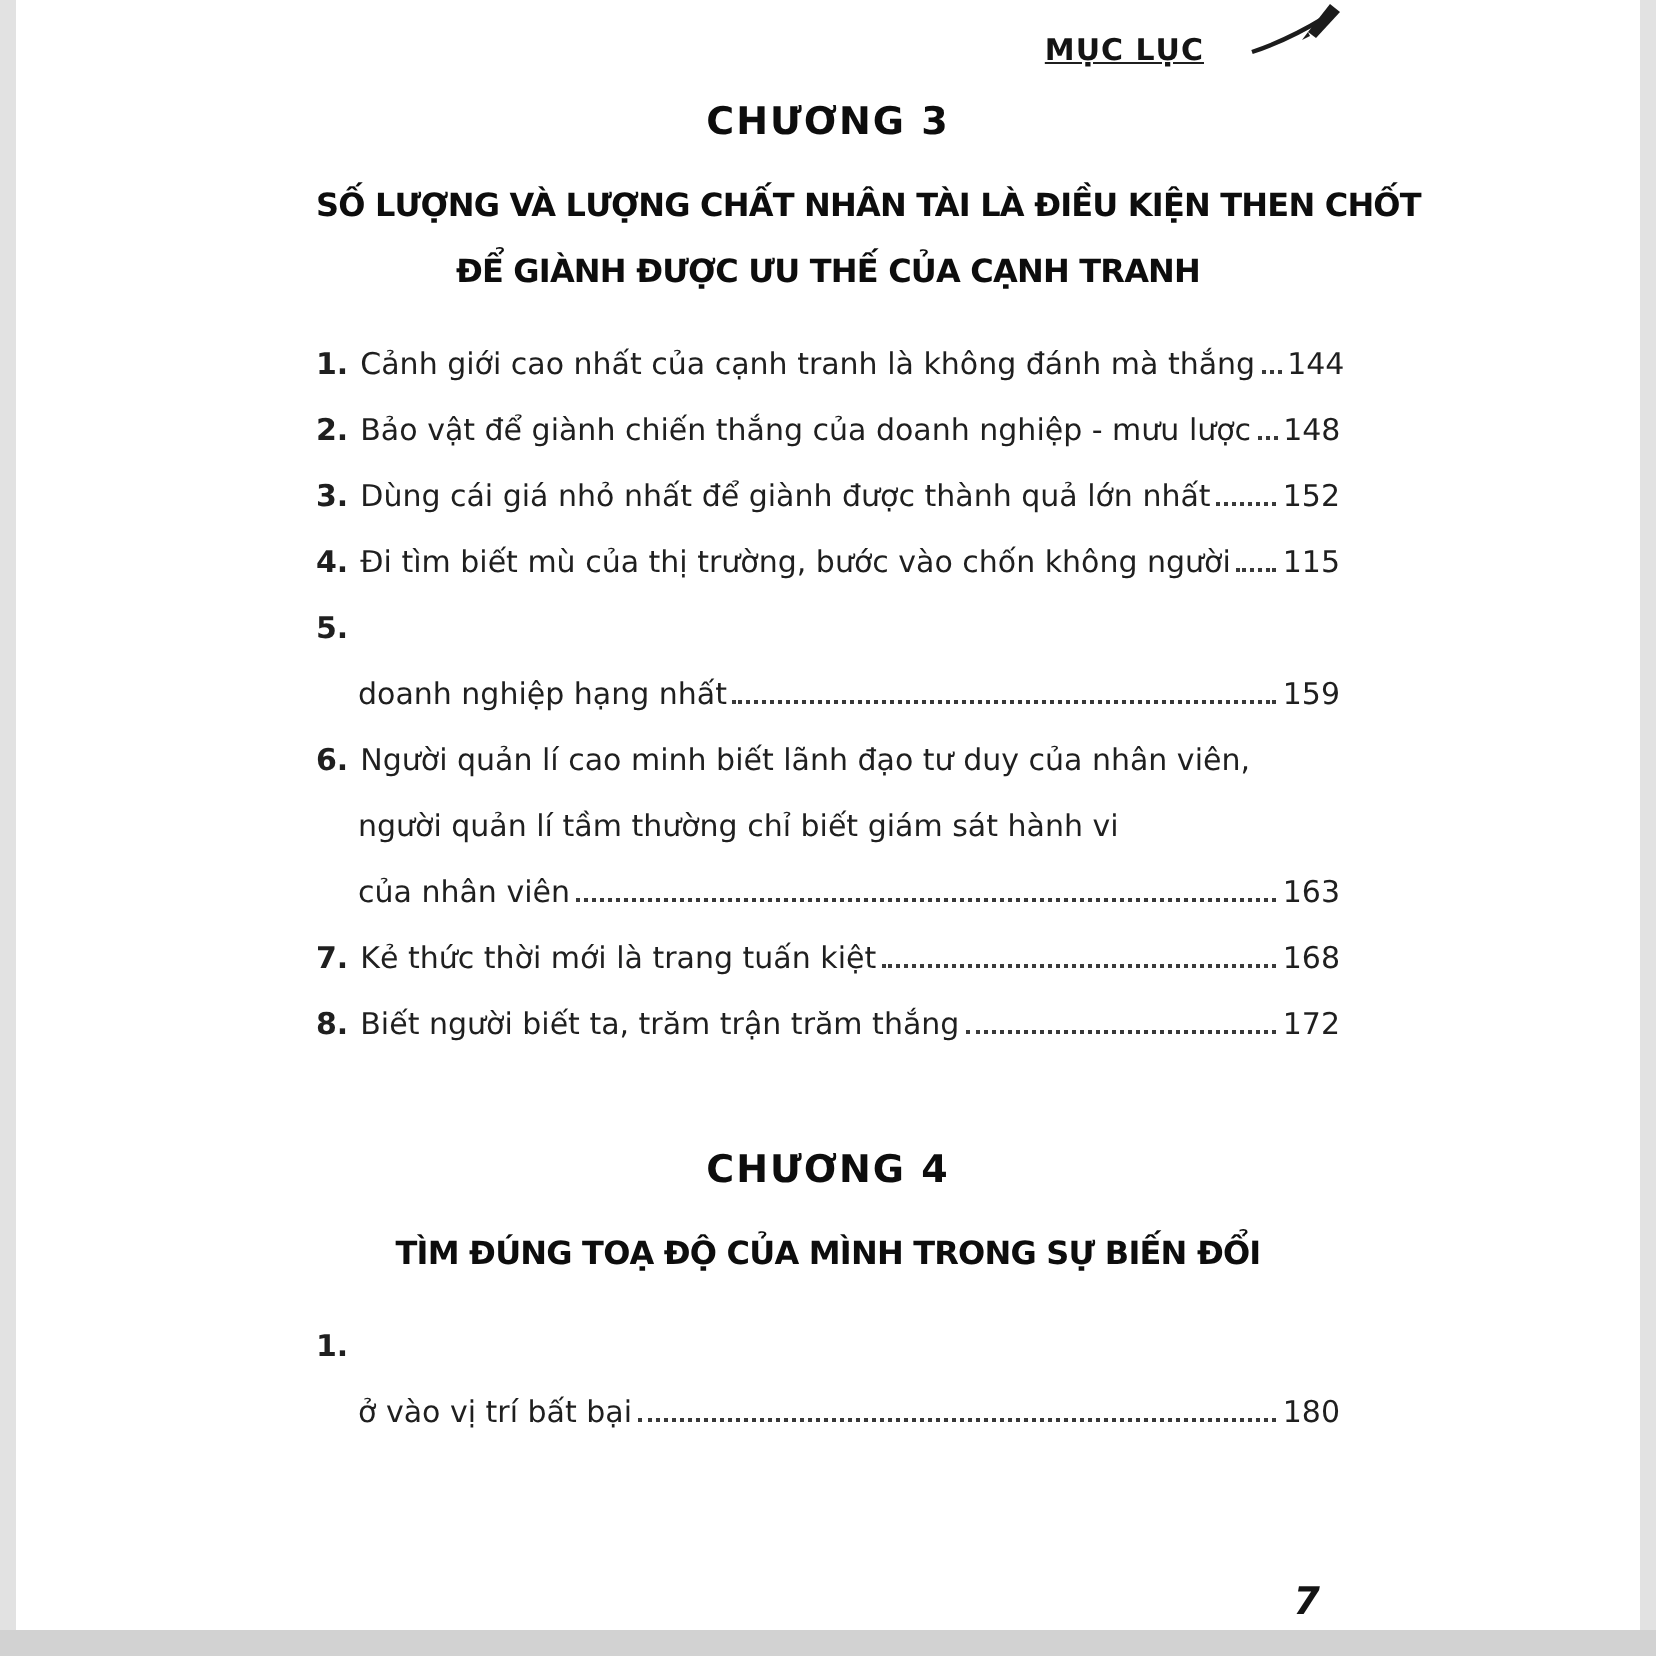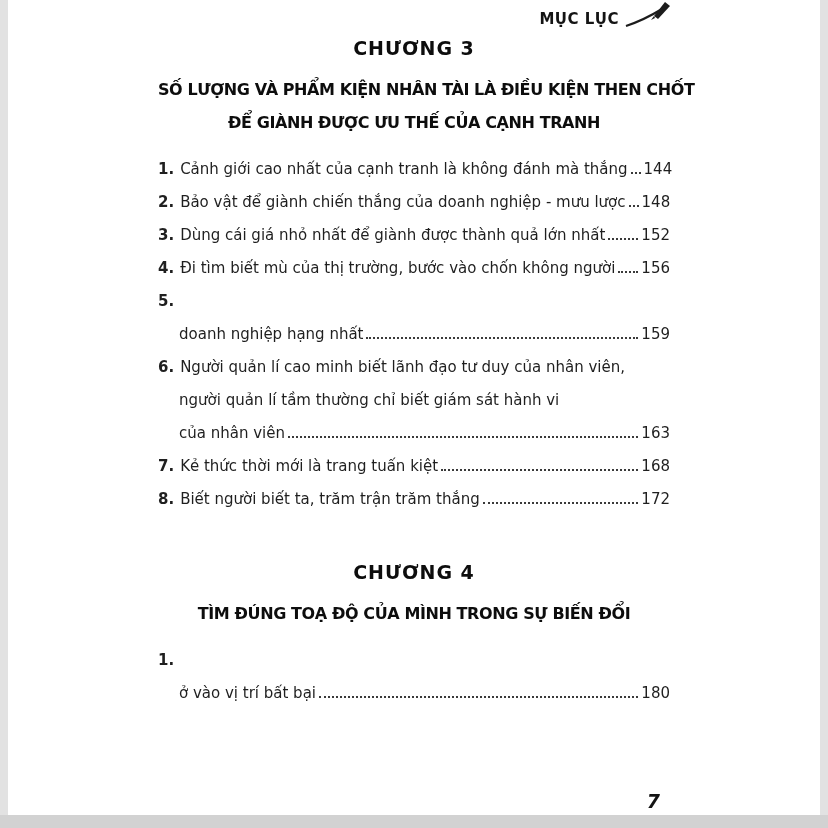--- a/index.html
+++ b/index.html
@@ -23,36 +23,37 @@
   .edge-left   { left: 0; top: 0; bottom: 13px; width: 8px;  background: #e2e2e2; }
   .edge-right  { right: 0; top: 0; bottom: 13px; width: 8px; background: #e2e2e2; }
   .edge-bottom { left: 0; right: 0; bottom: 0; height: 13px; background: #d2d2d2; }
 
   
   .header {
     position: absolute;
     top: 10px;
     right: 158px;
     display: flex;
-    align-items: flex-start;
-    gap: 5px;
+    align-items: flex-end;
+    gap: 22px;
+    text-decoration: underline;
   }
   .header-label {
     font-weight: 700;
     font-size: 15px;
     letter-spacing: 0.5px;
     color: #141414;
   }
   .pen-icon { display: inline-block; margin-top: -10px; }
 
   
   .content {
     width: 512px;
     margin: 0 auto;
-    padding-top: 37px;
+    padding-top: 50px;
   }
   .chapter + .chapter { margin-top: 52px; }
   .chapter-heading {
     text-align: center;
     font-weight: 700;
     font-size: 19px;
     letter-spacing: 1px;
     color: #0d0d0d;
     line-height: 22px;
     margin-bottom: 14px;
@@ -115,21 +116,21 @@
         <path d="M30 16 L41 2 L46 6 L34 19 Z" fill="#1c1c1c"></path>
         <path d="M30 16 L27 20 L31 18 Z" fill="#1c1c1c"></path>
       </svg>
     </span>
   </div>
 
   <div class="content" id="toc">
       <div class="chapter">
         <div class="chapter-heading">CHƯƠNG 3</div>
         <div class="chapter-title">
-          <div class="chapter-title-line">SỐ LƯỢNG VÀ PHẨM KIỆN NHÂN TÀI LÀ ĐIỀU KIỆN THEN CHỐT</div>
+          <div class="chapter-title-line">SỐ LƯỢNG VÀ LƯỢNG CHẤT NHÂN TÀI LÀ ĐIỀU KIỆN THEN CHỐT</div>
           <div class="chapter-title-line">ĐỂ GIÀNH ĐƯỢC ƯU THẾ CỦA CẠNH TRANH</div>
         </div>
         <div class="toc-line">
           <span class="num">1.</span>
           <span class="line-text">Cảnh giới cao nhất của cạnh tranh là không đánh mà thắng</span>
           <span class="leader"></span>
           <span class="pagenum">144</span>
         </div>
         <div class="toc-line">
           <span class="num">2.</span>
@@ -140,21 +141,21 @@
         <div class="toc-line">
           <span class="num">3.</span>
           <span class="line-text">Dùng cái giá nhỏ nhất để giành được thành quả lớn nhất</span>
           <span class="leader"></span>
           <span class="pagenum">152</span>
         </div>
         <div class="toc-line">
           <span class="num">4.</span>
           <span class="line-text">Đi tìm biết mù của thị trường, bước vào chốn không người</span>
           <span class="leader"></span>
-          <span class="pagenum">156</span>
+          <span class="pagenum">115</span>
         </div>
         <div class="toc-line">
           <span class="num">5.</span>
         </div>
         <div class="toc-line indent">
           <span class="line-text">doanh nghiệp hạng nhất</span>
           <span class="leader"></span>
           <span class="pagenum">159</span>
         </div>
         <div class="toc-line">

